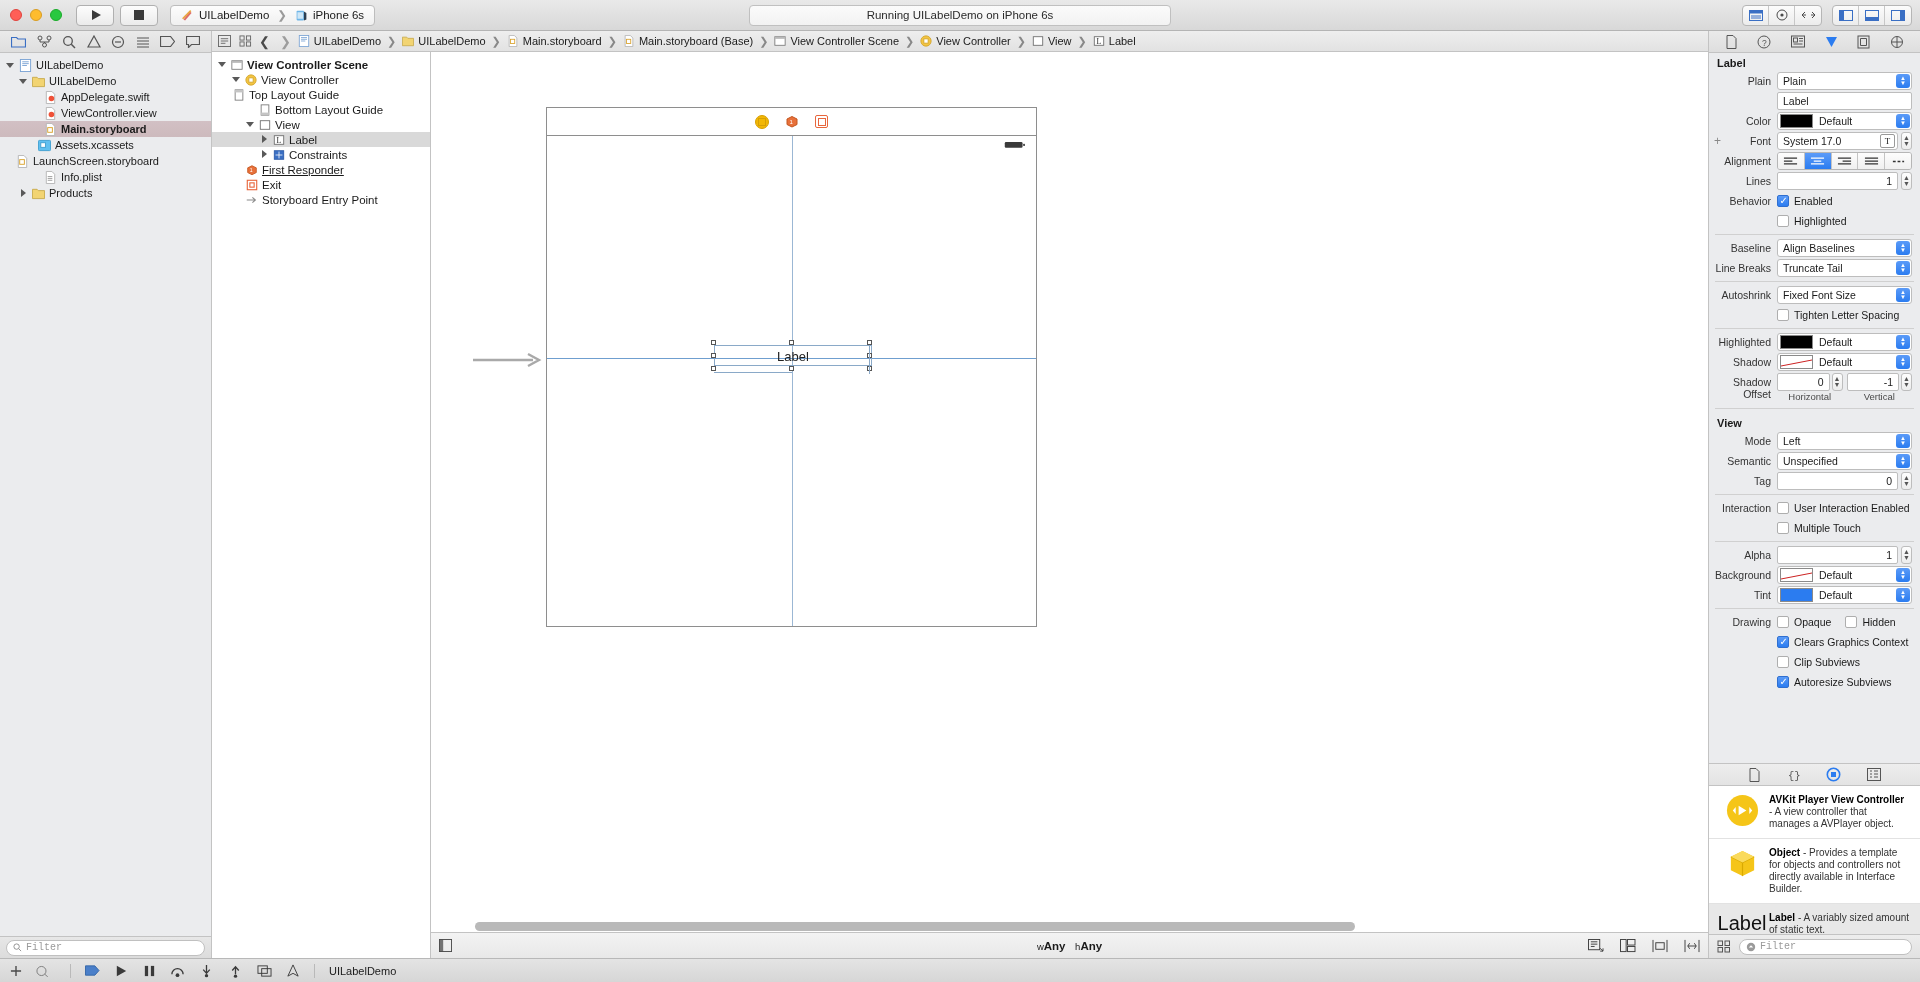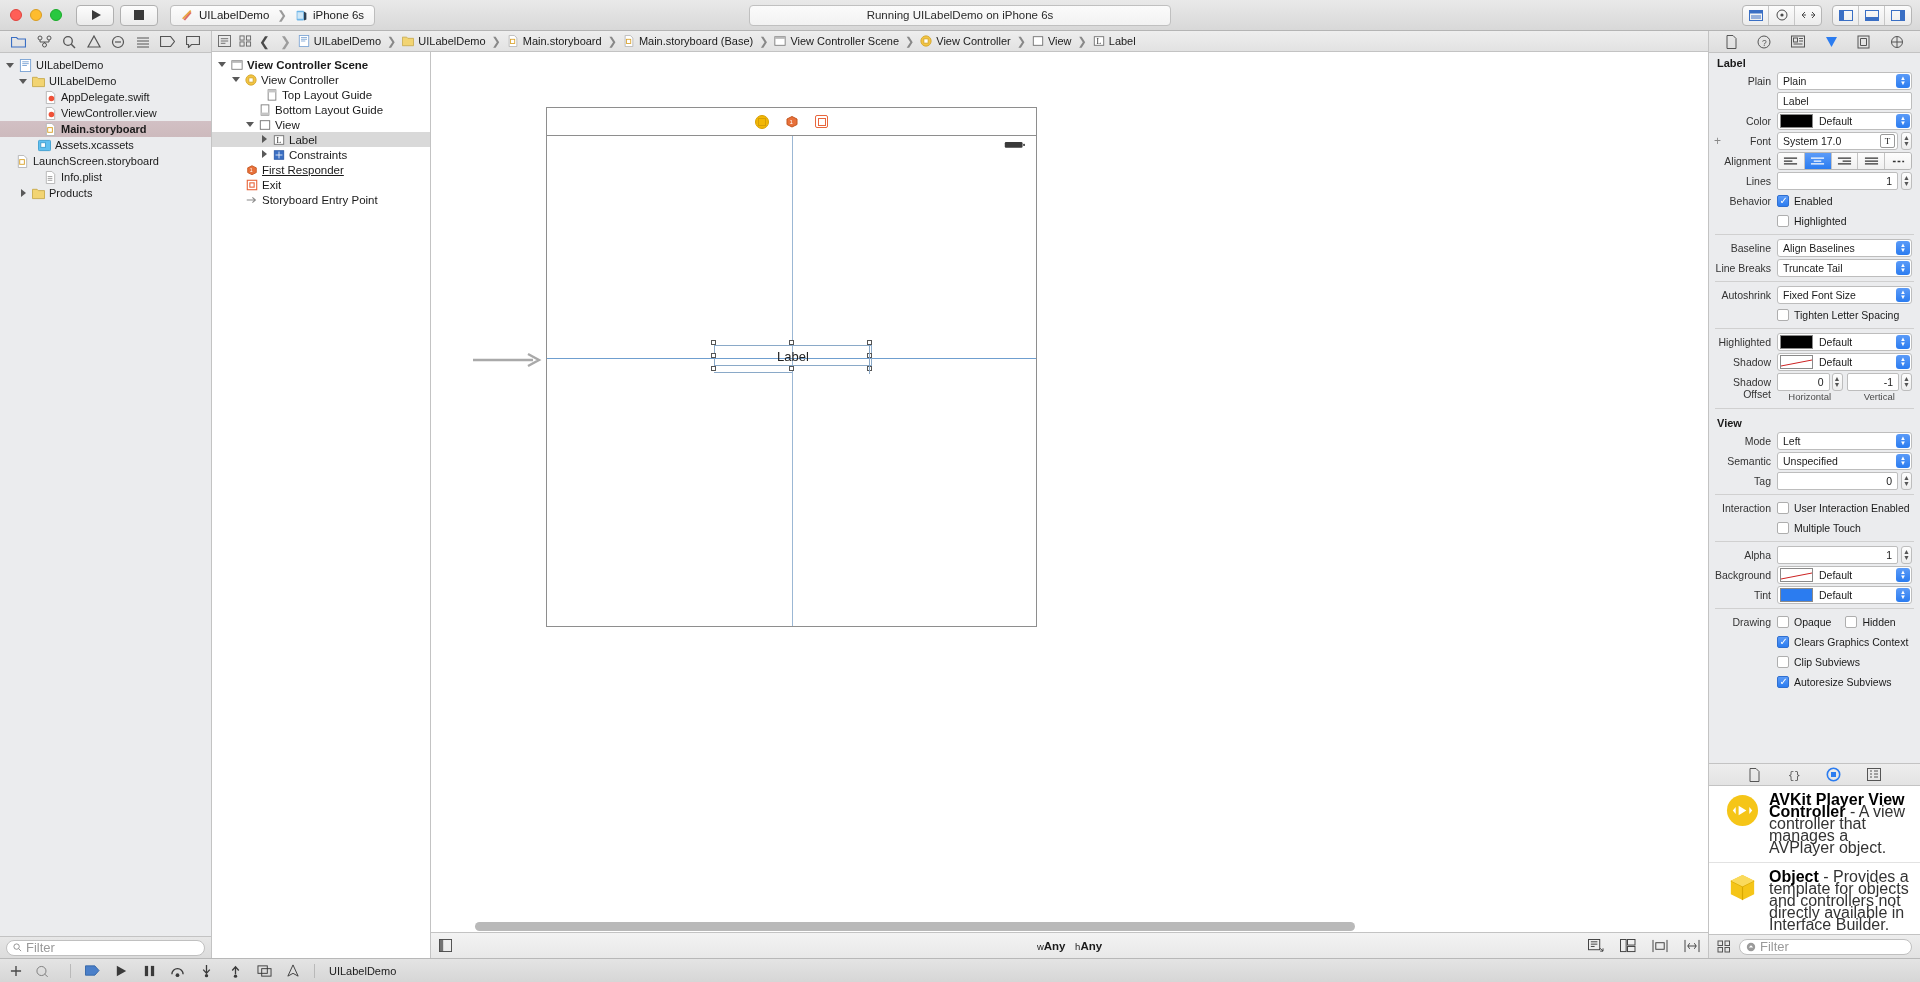--- a/index.html
+++ b/index.html
@@ -92,21 +92,21 @@
   }
   .fico { width: 13px; height: 13px; flex: 0 0 13px; }
   .nav-filter {
     height: 22px; border-top: 1px solid #c3c3c3;
     background: linear-gradient(to bottom,#e7e7e7,#dcdcdc);
     display:flex; align-items:center; padding: 0 6px; gap: 6px;
   }
   .filterfield {
     flex: 1; height: 16px; border-radius: 8px; background: #fff;
     border: 1px solid #c0c0c0; display: flex; align-items: center; padding: 0 6px; gap: 4px;
-    color: #9a9a9a; font-size: 13px;
+    color: #9a9a9a; font-size: 10px; font-family: Liberation Mono, monospace;
   }
 
   
   .editor { flex: 1; min-width: 0; display: flex; flex-direction: column; background: #fff; }
   .jumpbar {
     height: 21px; background: linear-gradient(to bottom,#eeeeee,#e2e2e2);
     border-bottom: 1px solid #c3c3c3; display: flex; align-items: center;
     padding: 0 6px; gap: 4px; font-size: 11px; white-space: nowrap; overflow: hidden;
   }
   .jb-chev { color: #888; font-size: 11px; padding: 0 2px; }
@@ -207,21 +207,21 @@
   .fontbtn { width: 15px; height: 14px; border: 1px solid #9a9a9a; border-radius: 2px; display:flex;align-items:center;justify-content:center;font-size:9px;font-family:"Liberation Serif",serif;}
   .subcaption { font-size: 9.5px; color: #4a4a4a; text-align: center; }
   .plus-col { position: absolute; left: 5px; color: #888; font-size: 12px; }
 
   .lib-tabs { height: 23px; border-top: 1px solid #c3c3c3; border-bottom: 1px solid #c3c3c3;
     background: linear-gradient(to bottom,#eeeeee,#e3e3e3); display: flex; align-items: center; justify-content: space-around; padding: 0 26px;}
   .library { height: 148px; background: #fff; overflow: hidden; }
   .libitem { display: flex; gap: 8px; padding: 8px 10px 8px 14px; border-bottom: 1px solid #e2e2e2; align-items: flex-start;}
   .libitem.sel { background: #e8e8e8; }
   .libicon { width: 38px; flex: 0 0 38px; display: flex; align-items: center; justify-content: center; }
-  .libtext { font-size: 16px; line-height: 12px; color: #333; }
+  .libtext { font-size: 10px; line-height: 12px; color: #333; }
   .libtext b { color: #000; }
   .lib-filter { height: 24px; border-top: 1px solid #c3c3c3; background: linear-gradient(to bottom,#ededed,#e2e2e2);
     display: flex; align-items: center; gap: 8px; padding: 0 8px;}
   .lib-filter .filterfield { height: 16px; }
 
   
   .bottombar {
     height: 24px; min-height: 24px;
     background: linear-gradient(to bottom,#e4e4e4,#d6d6d6);
     border-top: 1px solid #b8b8b8; display: flex; align-items: center; gap: 14px; padding: 0 10px;
@@ -519,21 +519,21 @@
               <span>View Controller Scene</span>
             </div>
             <div class="orow" style="padding-left:20px;">
               <span class="disc open"></span>
               <svg class="oico" viewBox="0 0 14 14">
                 <circle cx="7" cy="7" r="6" fill="#f4c542" stroke="#d0a42c"></circle>
                   <rect x="4.5" y="4.5" width="5" height="5" fill="#fff" stroke="#d0a42c"></rect>
               </svg>
               <span>View Controller</span>
             </div>
-            <div class="orow" style="padding-left:54px;">
+            <div class="orow" style="padding-left:21px;">
               <svg class="oico" viewBox="0 0 14 14">
                 <rect x="2.5" y="1" width="9" height="12" fill="#fff" stroke="#777"></rect>
                   <rect x="2.5" y="1" width="9" height="3" fill="#c5c5c5"></rect>
               </svg>
               <span>Top Layout Guide</span>
             </div>
             <div class="orow" style="padding-left:47px;">
               <svg class="oico" viewBox="0 0 14 14">
                 <rect x="2.5" y="1" width="9" height="12" fill="#fff" stroke="#777"></rect>
                   <rect x="2.5" y="10" width="9" height="3" fill="#c5c5c5"></rect>

